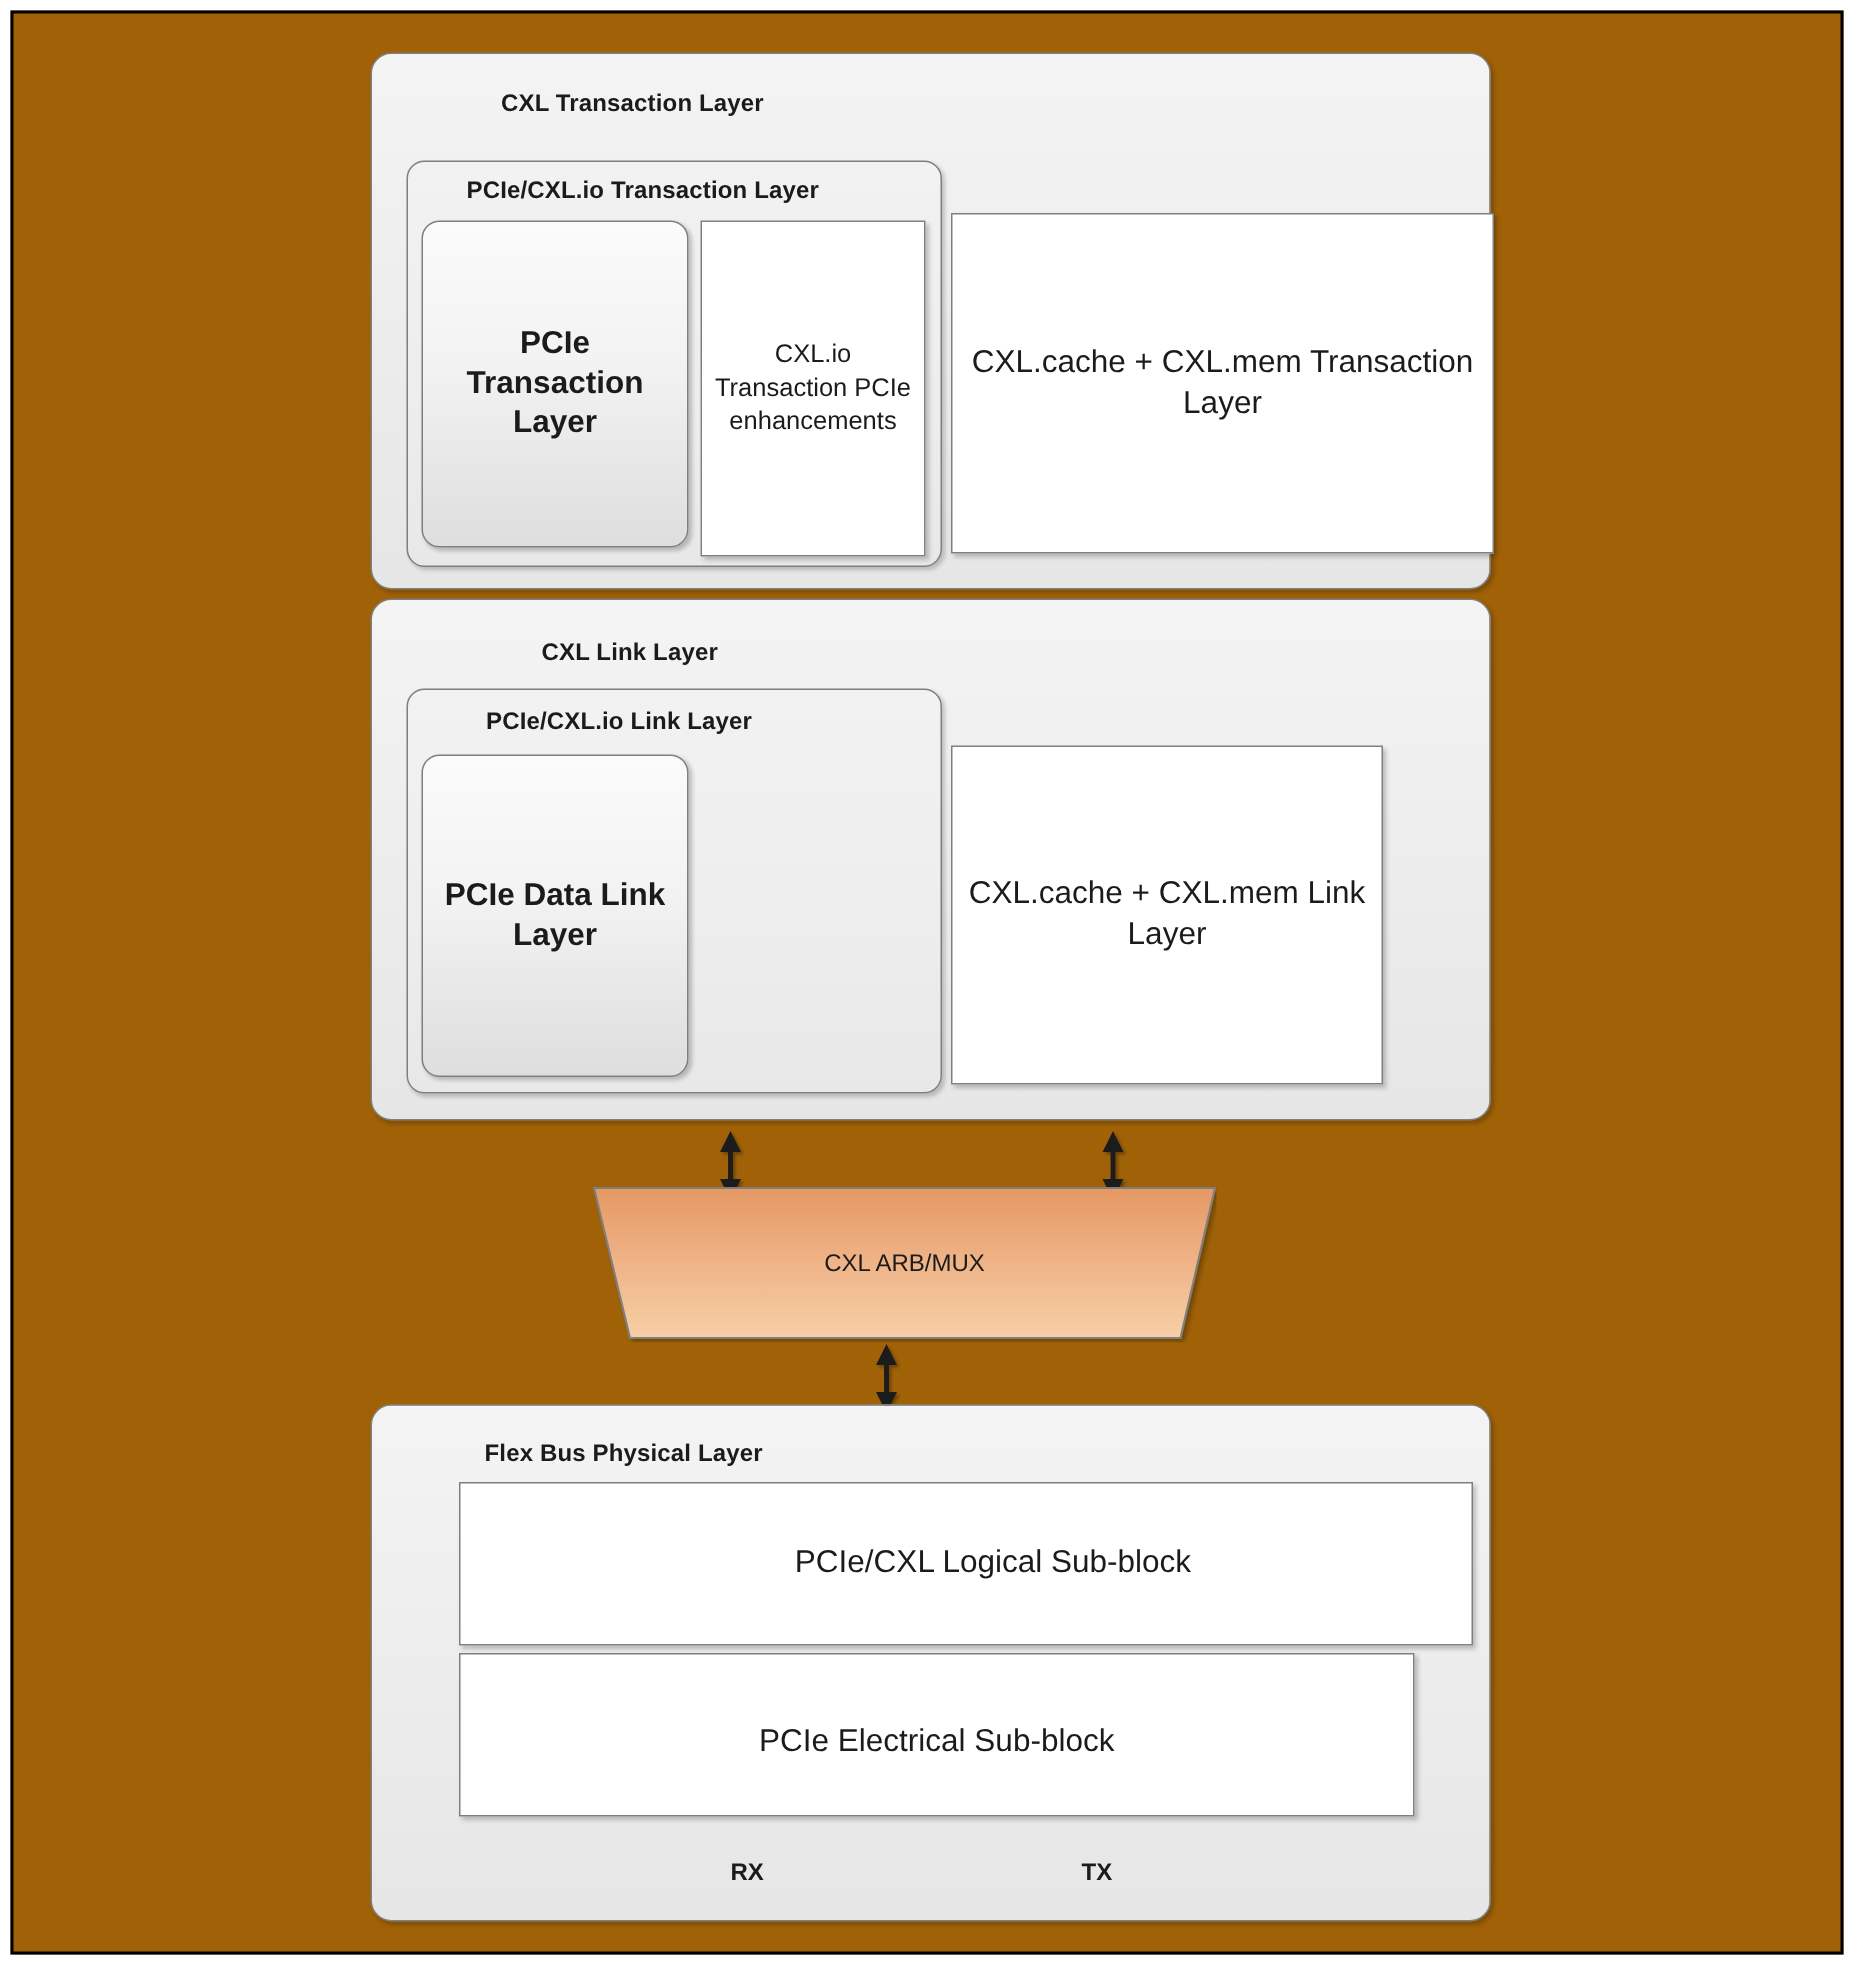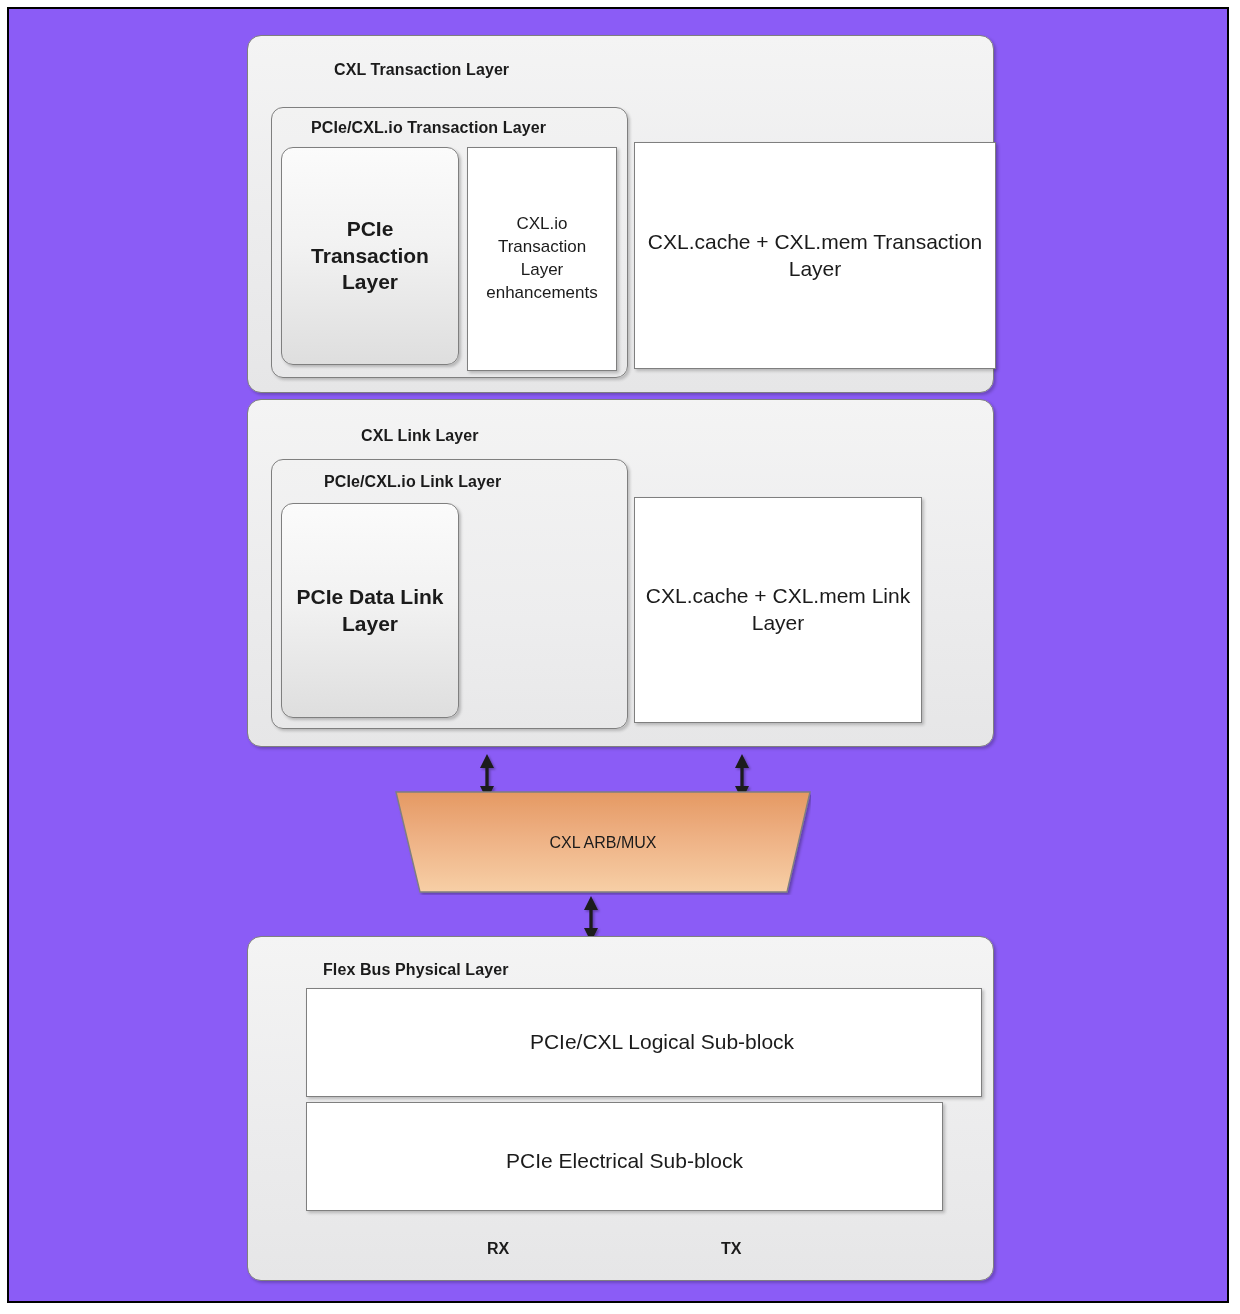--- a/index.html
+++ b/index.html
@@ -17,21 +17,21 @@
 
   
   #frame {
     position: absolute;
     left: 7px;
     top: 7px;
     width: 1222px;
     height: 1296px;
     border: 2px solid #000000;
     box-sizing: border-box;
-    background: #8b5cf6;
+    background: #a16207;
   }
 
   
   #canvas {
     position: absolute;
     left: 0;
     top: 0;
     width: 1222px;
     height: 1296px;
   }
@@ -139,21 +139,21 @@
 
     <div class="sub-layer-box" style="left:262px; top:98px; width:357px; height:271px;">
     </div>
     <div class="layer-title" style="left:302px; top:110px;">PCIe/CXL.io Transaction Layer</div>
 
     <div class="gray-block" style="left:272px; top:138px; width:178px; height:218px;justify-content:center;">
       <span class="blk-label bold">PCIe Transaction Layer</span>
     </div>
 
     <div class="white-block" style="left:458px; top:138px; width:150px; height:224px;">
-      <span class="blk-label small">CXL.io Transaction Layer enhancements</span>
+      <span class="blk-label small">CXL.io Transaction PCIe enhancements</span>
     </div>
 
     <div class="white-block" style="left:625px; top:133px; width:362px; height:227px;">
       <span class="blk-label">CXL.cache + CXL.mem Transaction Layer</span>
     </div>
 
     <div class="layer-box" style="left:238px; top:390px; width:747px; height:348px;">
     </div>
     <div class="layer-title" style="left:352px; top:418px;">CXL Link Layer</div>
 

